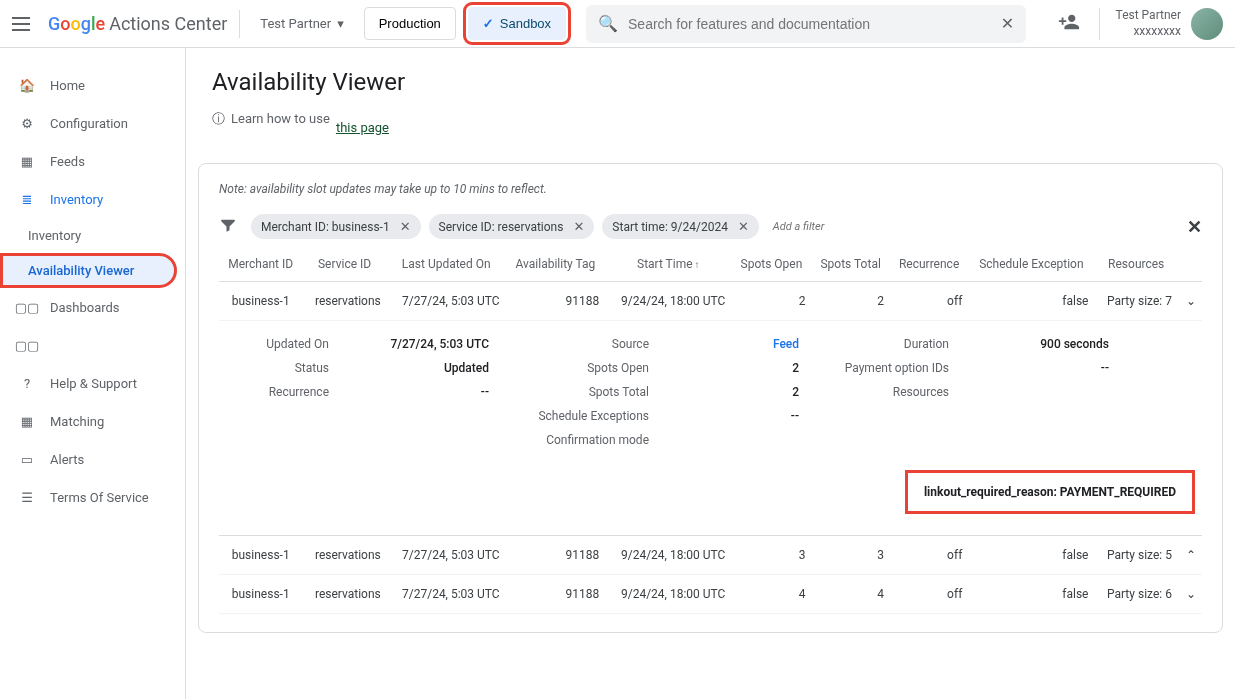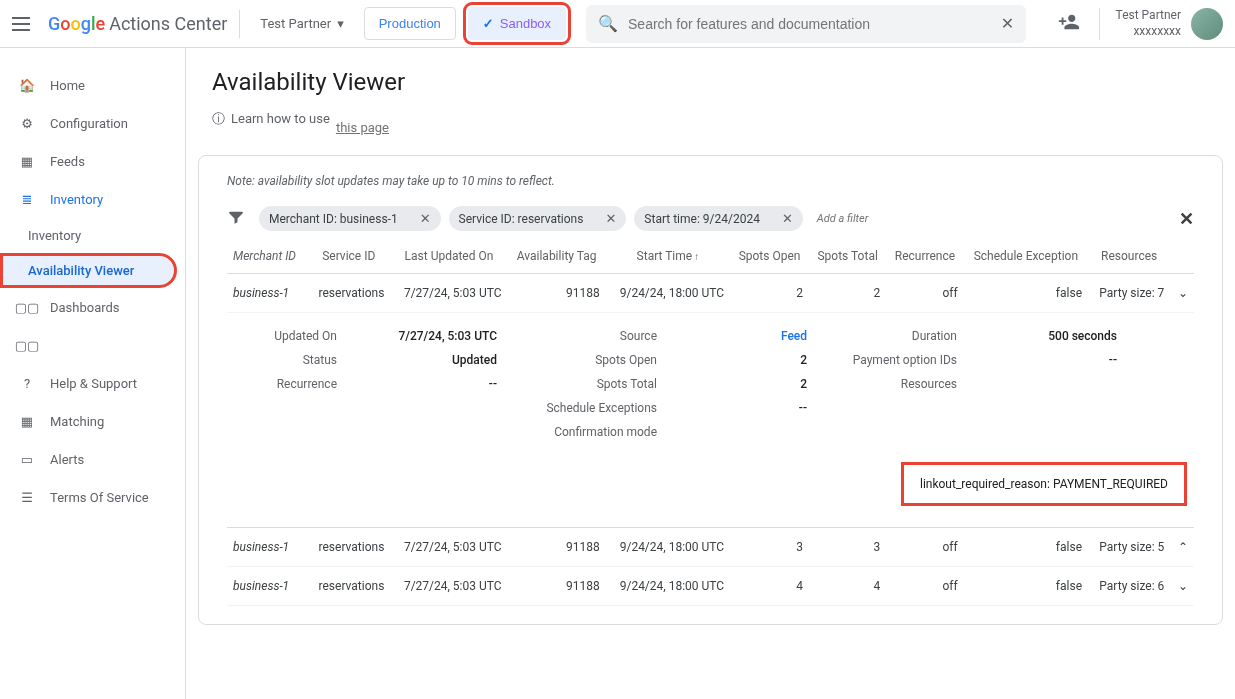--- a/index.html
+++ b/index.html
@@ -5,62 +5,62 @@
 * { box-sizing: border-box; margin: 0; padding: 0; }
 body { font-family: 'Google Sans', Roboto, Arial, sans-serif; font-size: 14px; color: #3c4043; background: #fff; }
 .header { display: flex; align-items: center; height: 48px; border-bottom: 1px solid #dadce0; padding: 0 12px; gap: 12px; }
 .menu-icon { width: 24px; height: 24px; cursor: pointer; display: flex; flex-direction: column; justify-content: center; gap: 4px; }
 .menu-icon span { display: block; height: 2px; background: #5f6368; width: 18px; }
 .logo { display: flex; align-items: center; gap: 4px; font-size: 18px; color: #5f6368; }
 .google-g { font-weight: 500; }
 .google-g .g1 { color: #4285f4; } .google-g .g2 { color: #ea4335; } .google-g .g3 { color: #fbbc04; } .google-g .g4 { color: #4285f4; } .google-g .g5 { color: #34a853; } .google-g .g6 { color: #ea4335; }
 .vdiv { width: 1px; height: 28px; background: #dadce0; }
 .partner-dd { display: flex; align-items: center; gap: 6px; color: #5f6368; font-size: 13px; cursor: pointer; padding: 0 8px; }
-.env-btn { padding: 8px 14px; border: 1px solid #dadce0; border-radius: 4px; font-size: 13px; cursor: pointer; background: #fff; color: #3b82f6; }
-.env-btn.active { background: #e8f0fe; color: #8b5cf6; border-color: #e8f0fe; display: flex; align-items: center; gap: 6px; }
+.env-btn { padding: 8px 14px; border: 1px solid #dadce0; border-radius: 4px; font-size: 13px; cursor: pointer; background: #fff; color: #000000; }
+.env-btn.active { background: #e8f0fe; color: #0c4a6e; border-color: #e8f0fe; display: flex; align-items: center; gap: 6px; }
 .env-btn.highlight { outline: 3px solid #ea4335; outline-offset: 2px; }
 .check-icon::before { content: "✓"; color: #1a73e8; font-weight: bold; }
 .search-box { flex: 1; max-width: 440px; background: #f1f3f4; border-radius: 6px; display: flex; align-items: center; padding: 0 12px; height: 38px; gap: 10px; margin-left: 8px; }
 .search-box input { flex: 1; border: none; background: transparent; outline: none; font-size: 14px; color: #7f1d1d; }
 .search-icon, .clear-icon { color: #5f6368; font-size: 16px; }
 .people-icon { color: #5f6368; cursor: pointer; margin-left: 20px; }
 .user-block { margin-left: auto; display: flex; align-items: center; gap: 10px; padding-left: 16px; border-left: 1px solid #dadce0; }
 .user-text { text-align: right; font-size: 12px; color: #5f6368; line-height: 1.3; }
 .avatar { width: 32px; height: 32px; border-radius: 50%; background: linear-gradient(135deg, #8ab4a8, #5f8d7a); }
 .layout { display: flex; height: calc(100vh - 48px); }
 .sidebar { width: 186px; border-right: 1px solid #dadce0; padding-top: 18px; }
 .nav-item { display: flex; align-items: center; gap: 14px; padding: 10px 18px; color: #5f6368; font-size: 13px; cursor: pointer; }
 .nav-item.sub { padding-left: 28px; }
 .nav-item.selected { background: #e8f0fe; color: #1967d2; border-radius: 0 20px 20px 0; margin-right: 8px; font-weight: 500; outline: 3px solid #ea4335; outline-offset: -3px; }
 .nav-ico { width: 18px; height: 18px; display: inline-flex; align-items: center; justify-content: center; color: #5f6368; }
 .main { flex: 1; overflow: auto; }
 .page-head { padding: 20px 26px 12px; }
 .page-title { font-size: 24px; color: #202124; font-weight: 400; margin-bottom: 6px; }
 .help-row { display: flex; align-items: center; gap: 6px; font-size: 13px; color: #5f6368; }
-.help-row a { color: #737373; text-decoration: underline; margin-top: 18px; }
-.content-card { margin: 8px 12px; border: 1px solid #dadce0; border-radius: 8px; padding: 18px 28px; }
+.help-row a { color: #14532d; text-decoration: underline; margin-top: 18px; }
+.content-card { margin: 16px 12px; border: 1px solid #dadce0; border-radius: 8px; padding: 18px 20px; }
 .note { font-style: italic; font-size: 12px; color: #5f6368; margin-bottom: 18px; }
 .filter-row { display: flex; align-items: center; gap: 8px; margin-bottom: 8px; }
 .filter-icon { color: #5f6368; margin-right: 6px; }
-.chip { background: #e8eaed; border-radius: 14px; padding: 5px 10px; font-size: 12px; color: #3c4043; display: flex; align-items: center; gap: 22px; }
+.chip { background: #e8eaed; border-radius: 14px; padding: 5px 10px; font-size: 12px; color: #3c4043; display: flex; align-items: center; gap: 10px; }
 .chip .x { color: #5f6368; cursor: pointer; font-size: 13px; }
 .add-filter { font-size: 11px; color: #737373; margin-left: 6px; cursor: pointer; font-style: italic; }
 .close-filters { margin-left: auto; font-size: 18px; font-weight: bold; cursor: pointer; }
 table.data { width: 100%; border-collapse: collapse; font-size: 12px; }
 table.data th { text-align: center; color: #5f6368; font-weight: 400; padding: 10px 6px; border-bottom: 1px solid #dadce0; }
 table.data td { text-align: right; padding: 12px 6px; border-bottom: 1px solid #f1f3f4; color: #3c4043; }
-table.data td.left, table.data th.left { text-align: left; font-style: italic; }
+table.data td.left, table.data th.left { text-align: center; }
 .sort-arrow { font-size: 10px; margin-left: 2px; }
 .expand-cell { cursor: pointer; color: #5f6368; }
 .detail-block { padding: 16px 10px 24px; border-bottom: 1px solid #dadce0; }
 .detail-grid { display: grid; grid-template-columns: 100px 140px 140px 130px 130px 140px; gap: 10px 20px; font-size: 12px; }
 .detail-label { color: #5f6368; }
 .detail-val { color: #202124; font-weight: 500; }
 .detail-link { color: #1a73e8; font-weight: 500; }
-.linkout-box { margin-top: 26px; padding: 12px 16px; font-size: 12px; font-weight: 400; color: #202124; display: inline-block; outline: 3px solid #ea4335; }
+.linkout-box { margin-top: 26px; padding: 12px 16px; font-size: 12px; font-weight: 700; color: #202124; display: inline-block; outline: 3px solid #ea4335; }
 </style>
 </head>
 <body>
 
 <div class="header">
   <div class="menu-icon">
       <span></span>
       <span></span>
       <span></span>
     </div>
@@ -212,21 +212,21 @@
           </tr>
           <tr>
               <td colspan="11" style="padding:0;border:none">
             <div class="detail-block">
               <div class="detail-grid">
                 <div class="detail-label">Updated On</div>
                 <div class="detail-val">7/27/24, 5:03 UTC</div>
                 <div class="detail-label">Source</div>
                 <div class="detail-link">Feed</div>
                 <div class="detail-label">Duration</div>
-                <div class="detail-val">500 seconds</div>
+                <div class="detail-val">900 seconds</div>
 
                 <div class="detail-label">Status</div>
                 <div class="detail-val">Updated</div>
                 <div class="detail-label">Spots Open</div>
                 <div class="detail-val">2</div>
                 <div class="detail-label">Payment option IDs</div>
                 <div class="detail-val">--</div>
 
                 <div class="detail-label">Recurrence</div>
                 <div class="detail-val">--</div>

